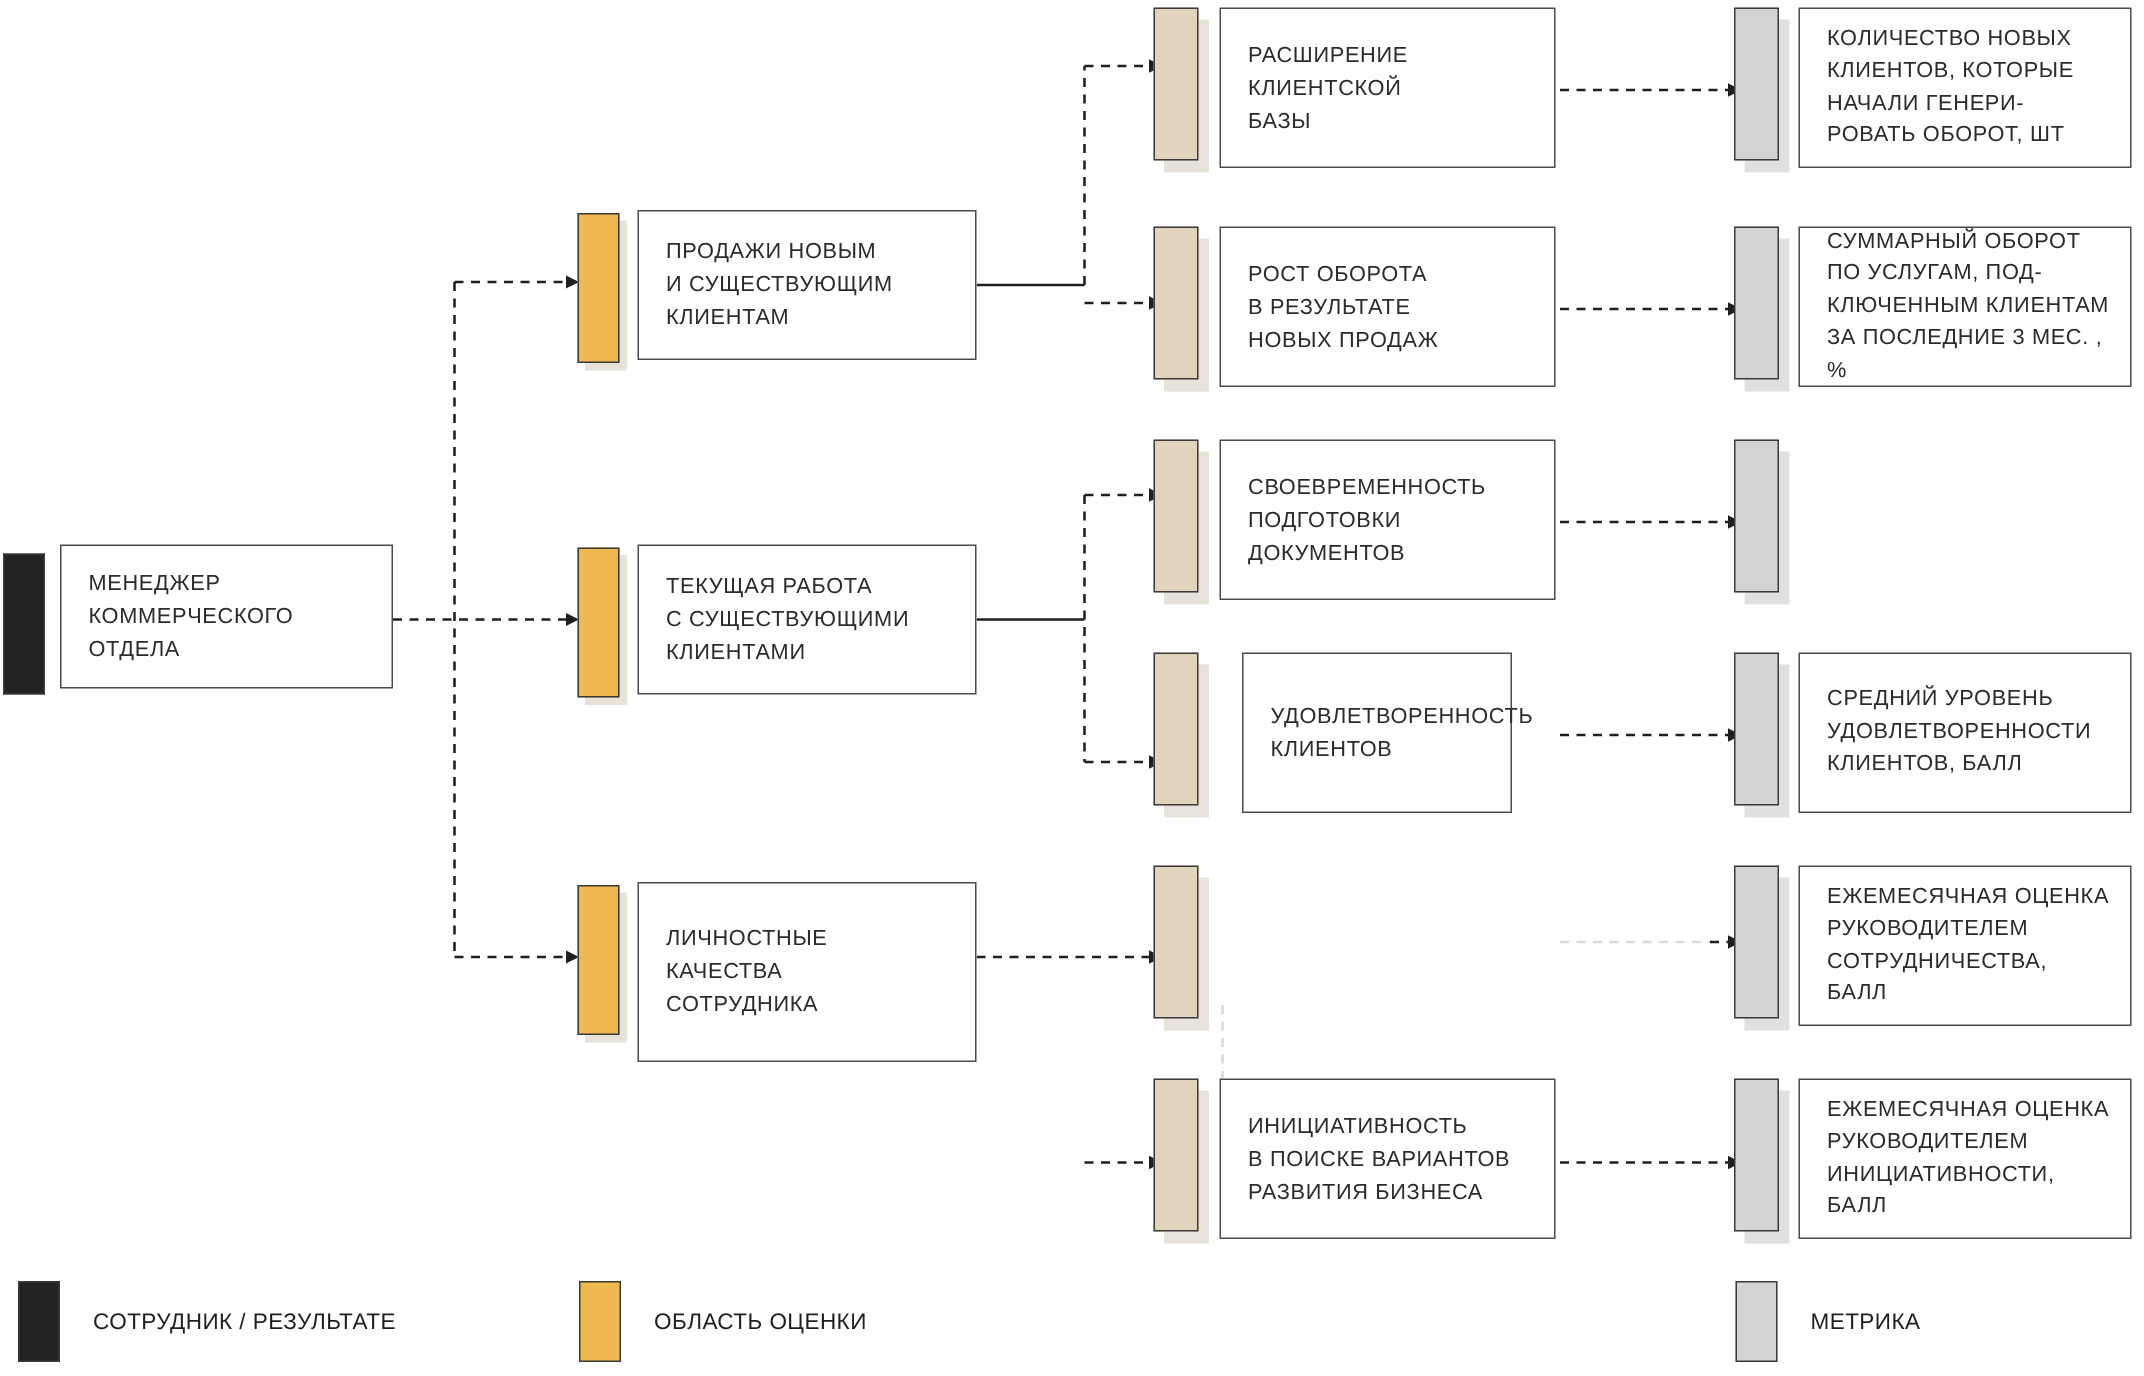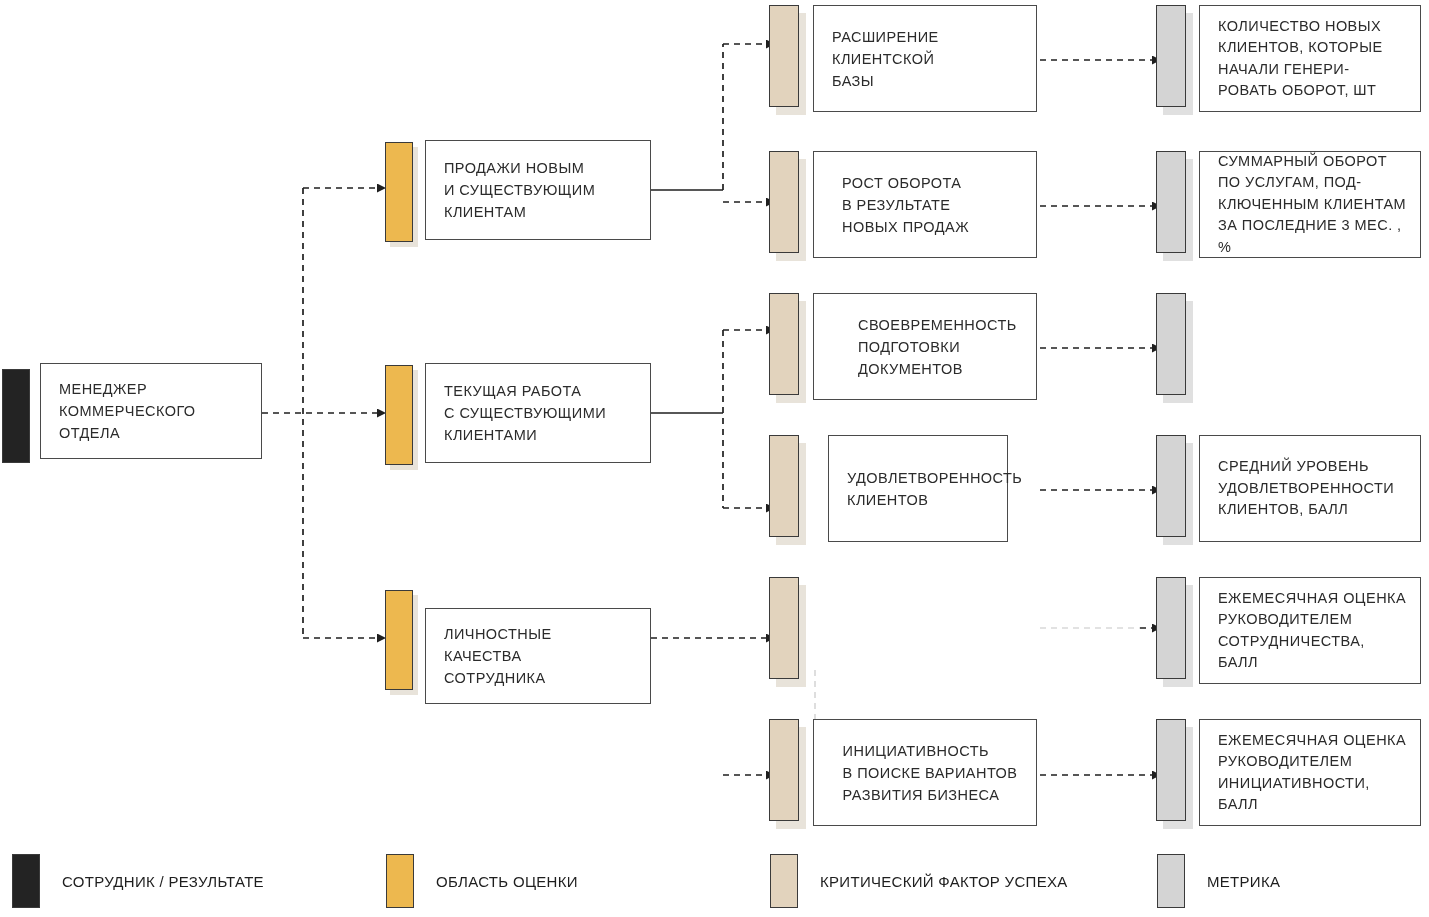--- a/index.html
+++ b/index.html
@@ -174,63 +174,63 @@
   <div class="tab-shadow" style="left:390px; top:370px; width:28px; height:100px; background:#e8e3da;"></div>
   <div class="tab" style="left:385px; top:365px; width:28px; height:100px; background:#edb84f;"></div>
   <div class="body-box" style="left:425px; top:363px; width:226px; height:100px;">
     <div class="body-text">ТЕКУЩАЯ РАБОТА
 С СУЩЕСТВУЮЩИМИ
 КЛИЕНТАМИ</div>
   </div>
 
   <div class="tab-shadow" style="left:390px; top:595px; width:28px; height:100px; background:#e8e3da;"></div>
   <div class="tab" style="left:385px; top:590px; width:28px; height:100px; background:#edb84f;"></div>
-  <div class="body-box" style="left:425px; top:588px; width:226px; height:96px;margin-top:20px;">
+  <div class="body-box" style="left:425px; top:588px; width:226px; height:120px;">
     <div class="body-text">ЛИЧНОСТНЫЕ
 КАЧЕСТВА
 СОТРУДНИКА</div>
   </div>
 
   <div class="tab-shadow" style="left:776px; top:13px; width:30px; height:102px; background:#e8e3da;"></div>
   <div class="tab" style="left:769px; top:5px; width:30px; height:102px; background:#e2d3bd;"></div>
   <div class="body-box" style="left:813px; top:5px; width:224px; height:107px;">
     <div class="body-text">РАСШИРЕНИЕ
 КЛИЕНТСКОЙ
 БАЗЫ</div>
   </div>
 
   <div class="tab-shadow" style="left:776px; top:159px; width:30px; height:102px; background:#e8e3da;"></div>
   <div class="tab" style="left:769px; top:151px; width:30px; height:102px; background:#e2d3bd;"></div>
-  <div class="body-box" style="left:813px; top:151px; width:224px; height:107px;padding-left:10px;">
+  <div class="body-box" style="left:813px; top:151px; width:224px; height:107px;">
     <div class="body-text">РОСТ ОБОРОТА
 В РЕЗУЛЬТАТЕ
 НОВЫХ ПРОДАЖ</div>
   </div>
 
   <div class="tab-shadow" style="left:776px; top:301px; width:30px; height:102px; background:#e8e3da;"></div>
   <div class="tab" style="left:769px; top:293px; width:30px; height:102px; background:#e2d3bd;"></div>
-  <div class="body-box" style="left:813px; top:293px; width:224px; height:107px;padding-left:26px;">
+  <div class="body-box" style="left:813px; top:293px; width:224px; height:107px;">
     <div class="body-text">СВОЕВРЕМЕННОСТЬ
 ПОДГОТОВКИ
 ДОКУМЕНТОВ</div>
   </div>
 
   <div class="tab-shadow" style="left:776px; top:443px; width:30px; height:102px; background:#e8e3da;"></div>
   <div class="tab" style="left:769px; top:435px; width:30px; height:102px; background:#e2d3bd;"></div>
   <div class="body-box" style="left:813px; top:435px; width:180px; height:107px;margin-left:15px;">
     <div class="body-text">УДОВЛЕТВОРЕННОСТЬ
 КЛИЕНТОВ</div>
   </div>
 
   <div class="tab-shadow" style="left:776px; top:585px; width:30px; height:102px; background:#e8e3da;"></div>
   <div class="tab" style="left:769px; top:577px; width:30px; height:102px; background:#e2d3bd;"></div>
 
   <div class="tab-shadow" style="left:776px; top:727px; width:30px; height:102px; background:#e8e3da;"></div>
   <div class="tab" style="left:769px; top:719px; width:30px; height:102px; background:#e2d3bd;"></div>
-  <div class="body-box" style="left:813px; top:719px; width:224px; height:107px;justify-content:center;">
+  <div class="body-box" style="left:813px; top:719px; width:224px; height:107px;">
     <div class="body-text">ИНИЦИАТИВНОСТЬ
 В ПОИСКЕ ВАРИАНТОВ
 РАЗВИТИЯ БИЗНЕСА</div>
   </div>
 
   <div class="tab-shadow" style="left:1163px; top:13px; width:30px; height:102px; background:#e0e0e0;"></div>
   <div class="tab" style="left:1156px; top:5px; width:30px; height:102px; background:#d4d4d4;"></div>
   <div class="body-box" style="left:1199px; top:5px; width:222px; height:107px;">
     <div class="body-text metric-text">КОЛИЧЕСТВО НОВЫХ
 КЛИЕНТОВ, КОТОРЫЕ
@@ -285,26 +285,20 @@
       <div class="legend-label">СОТРУДНИК / РЕЗУЛЬТАТЕ</div>
     </div>
 
     <div class="legend-item" style="left:386px; top:4px;">
       <div class="legend-swatch" style="background:#edb84f;">
         <div class="sw-shadow" style="background:#e8e3da;"></div>
       </div>
       <div class="legend-label">ОБЛАСТЬ ОЦЕНКИ</div>
     </div>
 
-    <div class="legend-item" style="left:770px; top:4px;">
-      <div class="legend-swatch" style="background:#e2d3bd;">
-        <div class="sw-shadow" style="background:#e8e3da;"></div>
-      </div>
-      <div class="legend-label">КРИТИЧЕСКИЙ ФАКТОР УСПЕХА</div>
-    </div>
 
     <div class="legend-item" style="left:1157px; top:4px;">
       <div class="legend-swatch" style="background:#d4d4d4;">
         <div class="sw-shadow" style="background:#e0e0e0;"></div>
       </div>
       <div class="legend-label">МЕТРИКА</div>
     </div>
 
   </div>
 

